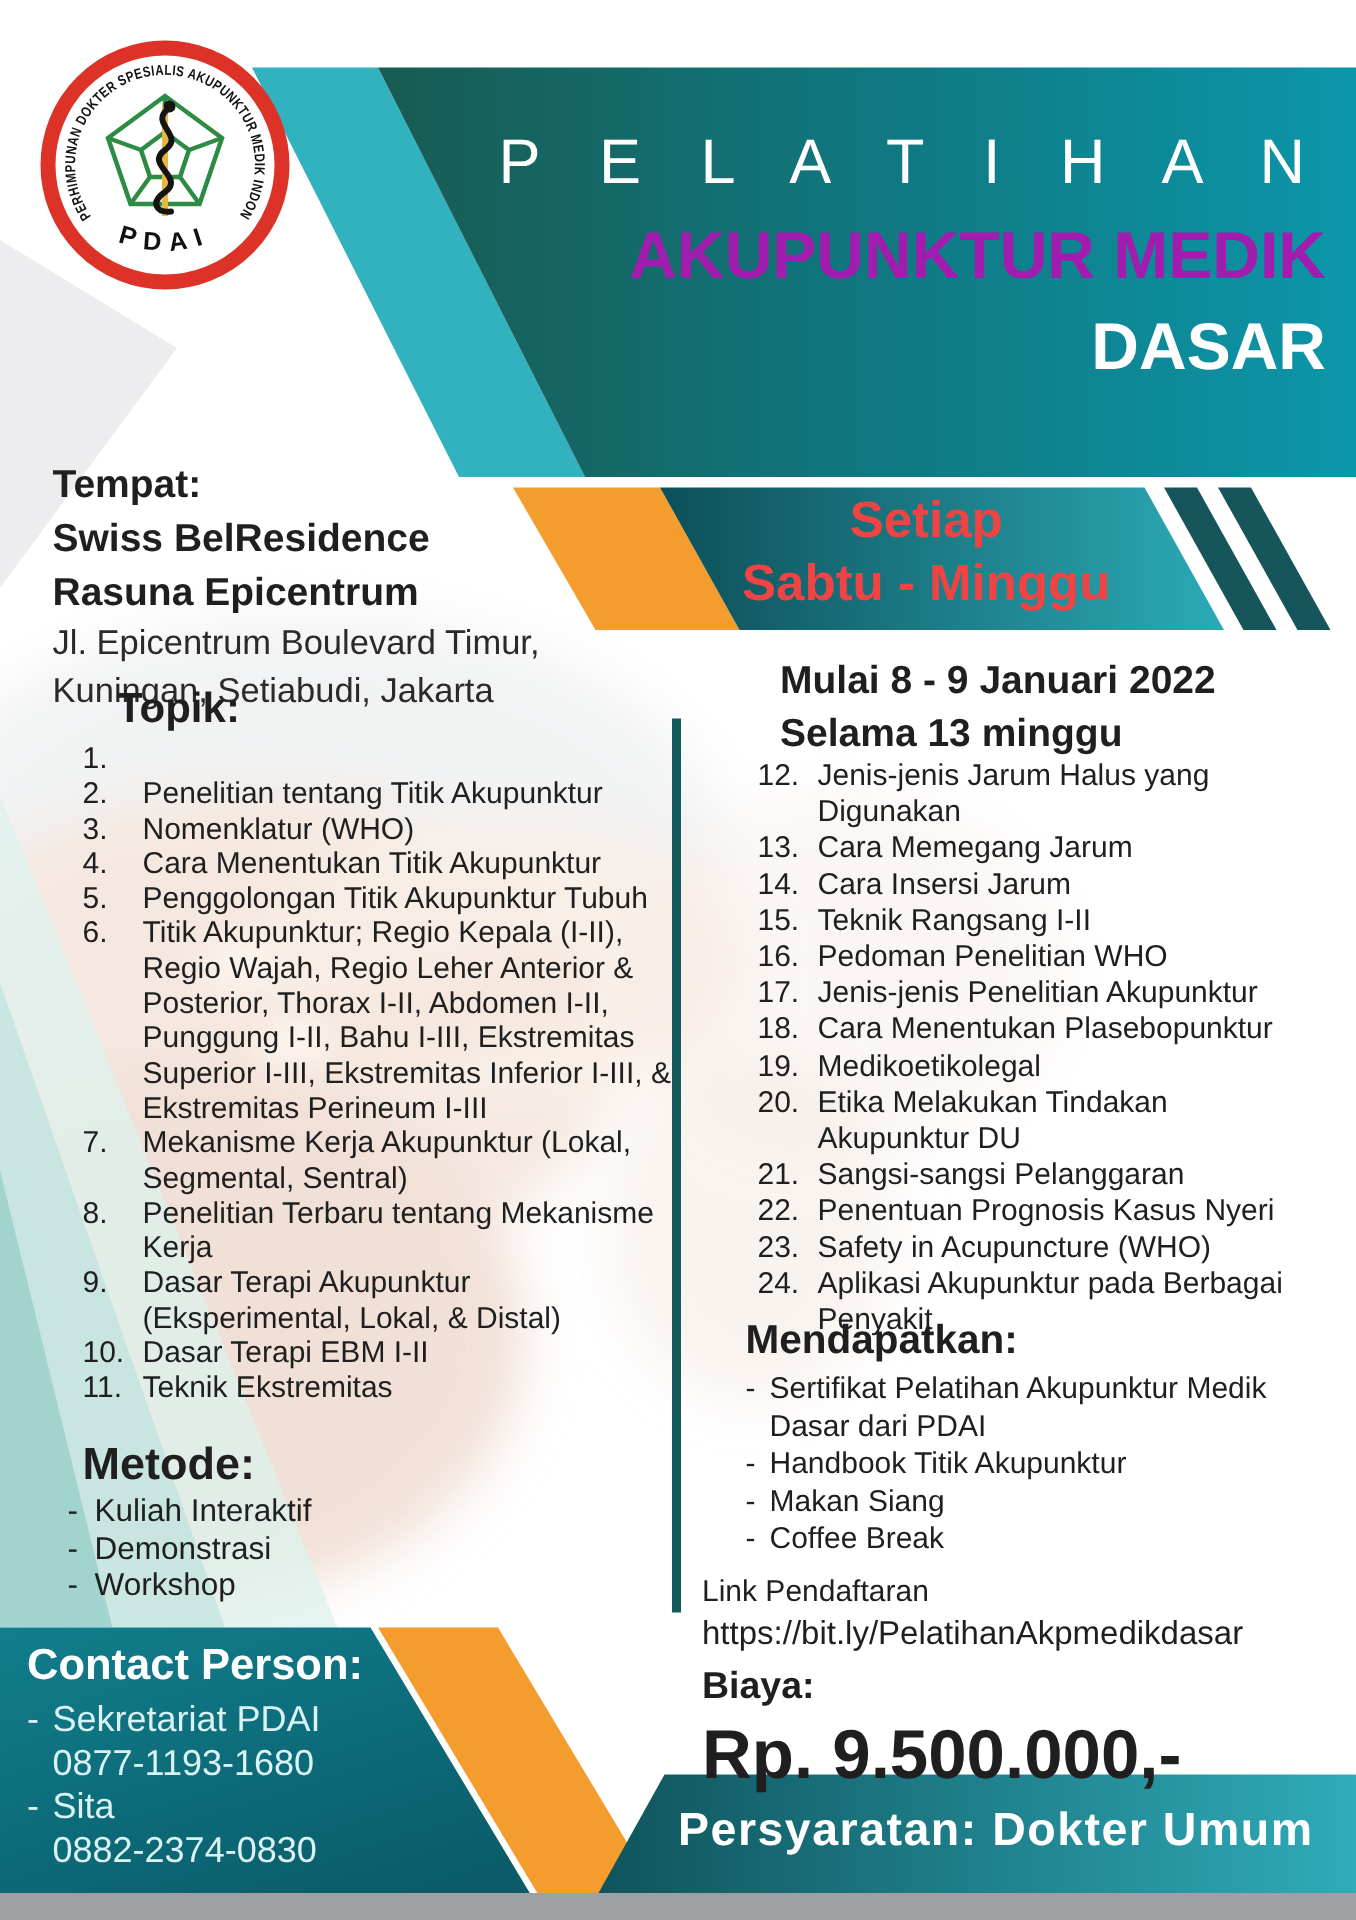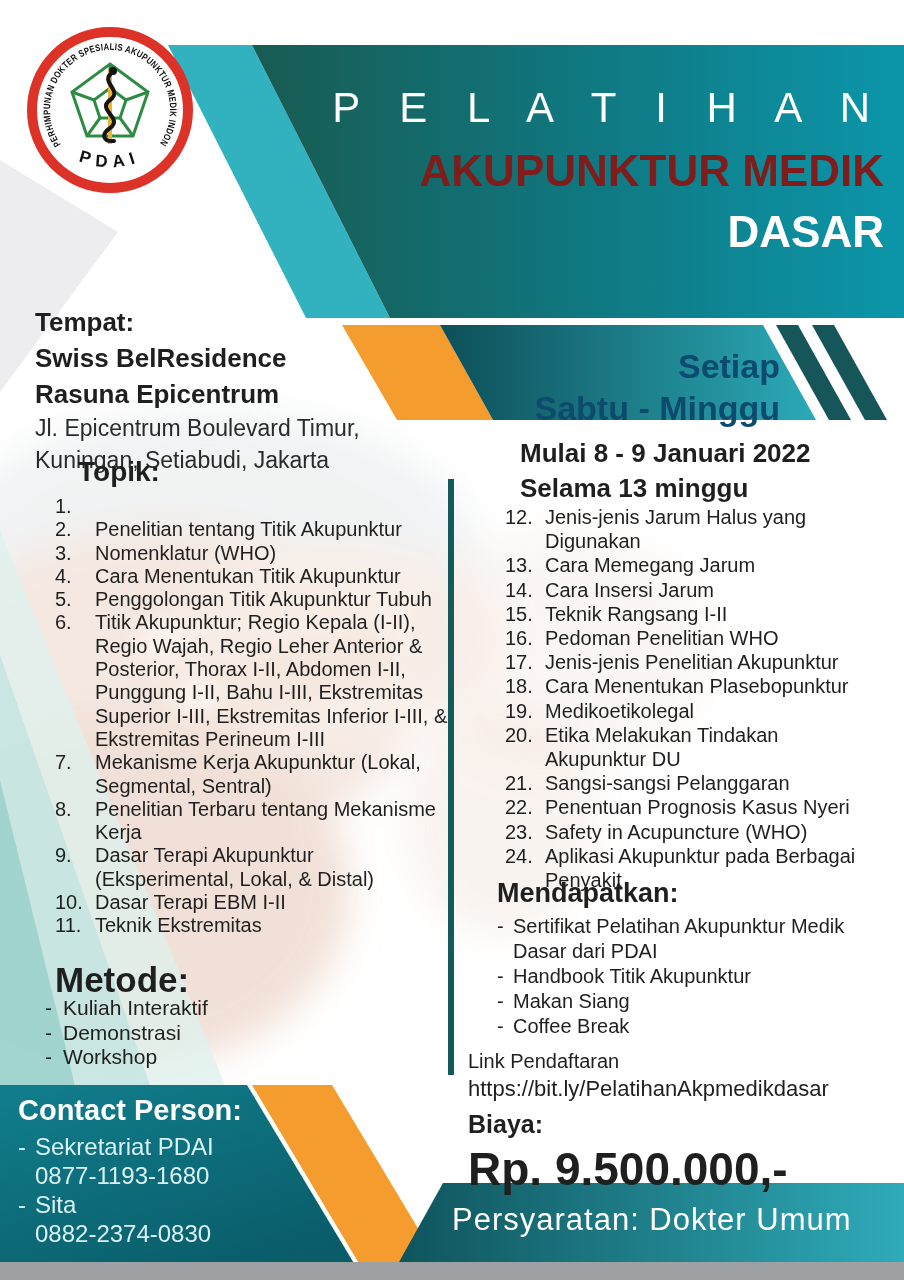--- a/index.html
+++ b/index.html
@@ -5,59 +5,59 @@
   html,body{margin:0;padding:0;background:#777;}
   #poster{
     position:relative;width:904px;height:1280px;margin:0 auto;
     background:#ffffff;overflow:hidden;
     font-family:"Liberation Sans", sans-serif;color:#1f1f1f;
   }
   #bg{position:absolute;left:0;top:0;z-index:1;}
   .txt{position:absolute;z-index:4;}
   
   .t-light{right:20px;top:84px;font-size:42px;font-weight:400;letter-spacing:14px;color:#fff;text-align:right;white-space:nowrap;}
-  .t-bold1{right:20px;top:146px;font-size:44px;font-weight:700;color:#7f1d1d;text-align:right;white-space:nowrap;}
+  .t-bold1{right:20px;top:146px;font-size:44px;font-weight:700;color:#a21caf;text-align:right;white-space:nowrap;}
   .t-bold2{right:20px;top:207px;font-size:44px;font-weight:700;color:#fff;text-align:center;white-space:nowrap;}
   
   .venue{left:35px;top:304px;line-height:36px;}
   .venue .b{font-size:26px;font-weight:700;line-height:36px;}
   .venue .r{font-size:23px;font-weight:400;line-height:32px;color:#2a2a2a;}
   
-  .badge{left:455px;top:345px;width:325px;text-align:right;color:#0c4a6e;font-weight:700;font-size:34px;line-height:42px;}
+  .badge{left:455px;top:326px;width:325px;text-align:center;color:#ef4444;font-weight:700;font-size:34px;line-height:42px;}
   .sched{left:520px;top:436px;font-size:26px;font-weight:700;line-height:35px;}
   
   .topik-label{left:78px;top:456px;font-size:28px;font-weight:700;}
   .list{position:absolute;z-index:4;}
   .list .li{display:flex;}
   .list .num{flex:0 0 auto;}
   .list .txt2{flex:1 1 auto;}
   #list-left{left:55px;top:495px;width:394px;font-size:20px;line-height:23.3px;}
   #list-left .num{width:40px;}
   #list-right{left:505px;top:505px;width:352px;font-size:20px;line-height:24.2px;}
   #list-right .num{width:40px;}
   
-  .metode-label{left:55px;top:960px;font-size:35px;font-weight:700;}
+  .metode-label{left:55px;top:960px;font-size:30px;font-weight:700;}
   #metode-list{left:45px;top:996px;width:330px;font-size:21px;line-height:24.5px;}
   #metode-list .num{width:18px;}
   
   .benef-label{left:497px;top:878px;font-size:27px;font-weight:700;}
   #benef-list{left:497px;top:914px;width:368px;font-size:20px;line-height:25px;}
   #benef-list .num{width:16px;}
   
   .contact-label{left:18px;top:1094px;font-size:29px;font-weight:700;color:#ffffff;}
   #contact-list{left:18px;top:1132px;width:260px;font-size:24px;line-height:29px;color:#d9f2f4;}
   #contact-list .num{width:17px;}
   
   .reg{right:16px;top:1050px;width:420px;}
   .reg .lbl{font-size:20px;font-weight:400;}
   .reg .url{font-size:22px;font-weight:400;margin-top:3px;}
   .reg .biaya{font-size:25px;font-weight:700;margin-top:8px;}
   .reg .price{font-size:46px;font-weight:700;margin-top:3px;}
   
-  .persy{left:452px;top:1202px;font-size:31px;font-weight:400;color:#ffffff;letter-spacing:1px;white-space:nowrap;text-align:center;}
+  .persy{left:452px;top:1202px;font-size:31px;font-weight:700;color:#ffffff;letter-spacing:1px;white-space:nowrap;text-align:center;}
   
   #logo{position:absolute;left:26px;top:26px;z-index:3;}
 </style>
 </head>
 <body>
 
 <div id="poster">
 
   <svg id="bg" width="904" height="1280" viewBox="0 0 904 1280">
     <defs>

